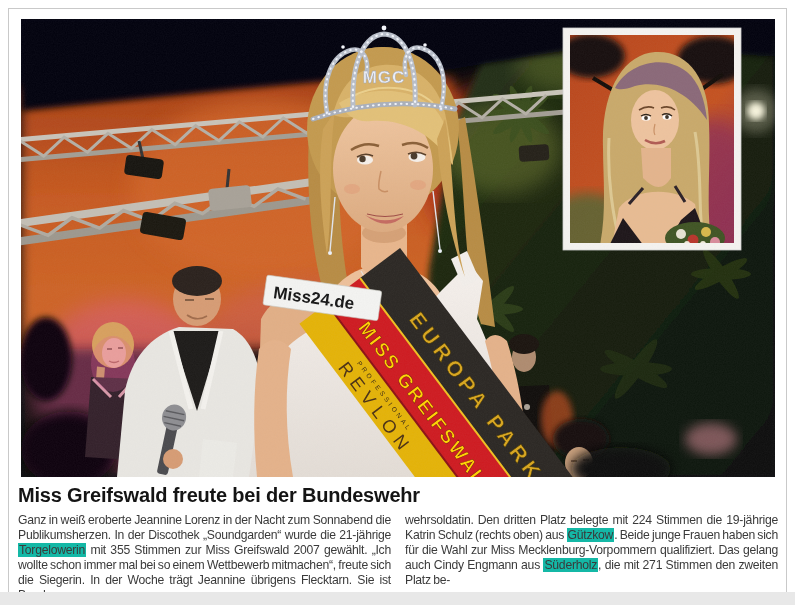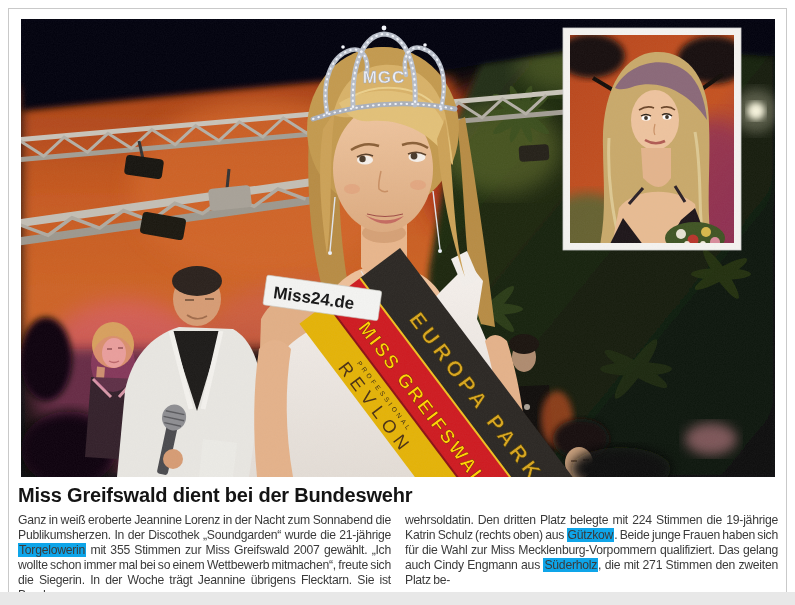--- a/index.html
+++ b/index.html
@@ -7,21 +7,21 @@
         font-family:"Liberation Sans",sans-serif;overflow:hidden;}
   .frame{position:absolute;left:8px;top:8px;width:777px;height:587px;
          border:1px solid #c9c9c9;pointer-events:none;}
   .photo{position:absolute;left:21px;top:19px;width:754px;height:458px;background:#06060a;}
   .photo svg{display:block;width:754px;height:458px;}
   .headline{position:absolute;left:18px;top:484px;width:760px;
             font-size:20px;font-weight:bold;color:#141414;letter-spacing:-0.2px;}
   .cols{position:absolute;left:18px;top:513px;width:760px;display:flex;gap:14px;}
   .col{width:373px;font-size:12.2px;line-height:15px;color:#3a3a3a;
        text-align:justify;letter-spacing:-0.25px;word-spacing:-0.8px;}
-  .hl{background:#0ea5e9;padding:0 1px;}
+  .hl{background:#14b8a6;padding:0 1px;}
   .lastline{display:flex;justify-content:space-between;}
   .sans-svg{font-family:"Liberation Sans",sans-serif;}
 </style>
 </head>
 <body>
 
 <div class="page">
 
   <div class="frame"></div>
 
@@ -320,21 +320,21 @@
             <circle cx="140" cy="216" r="3" fill="#f0ead8"></circle>
           </g>
         </g>
       </g>
 
       <rect x="0" y="0" width="754" height="458" filter="url(#grain)" opacity="0.14"></rect>
     </g>
   </svg>
   </div>
 
-  <div class="headline">Miss Greifswald dient bei der Bundeswehr</div>
+  <div class="headline">Miss Greifswald freute bei der Bundeswehr</div>
 
   <div class="cols">
     <div class="col">
       <span>Ganz in weiß eroberte Jeannine Lorenz in der Nacht zum Sonnabend die Publikumsherzen. In der Discothek „Soundgarden“ wurde die 21-jährige </span><span class="hl">Torgelowerin</span><span> mit 355 Stimmen zur Miss Greifswald 2007 gewählt. „Ich wollte schon immer mal bei so einem Wettbewerb mitmachen“, freute sich die Siegerin. In der Woche trägt Jeannine übrigens Flecktarn. Sie ist Bundes-</span>
     </div>
     <div class="col">
       <span>wehrsoldatin. Den dritten Platz belegte mit 224 Stimmen die 19-jährige Katrin Schulz (rechts oben) aus </span><span class="hl">Gützkow</span><span>. Beide junge Frauen haben sich für die Wahl zur Miss Mecklenburg-Vorpommern qualifiziert. Das gelang auch Cindy Engmann aus </span><span class="hl">Süderholz</span><span>, die mit 271 Stimmen den zweiten Platz be-</span>
     </div>
   </div>
 

